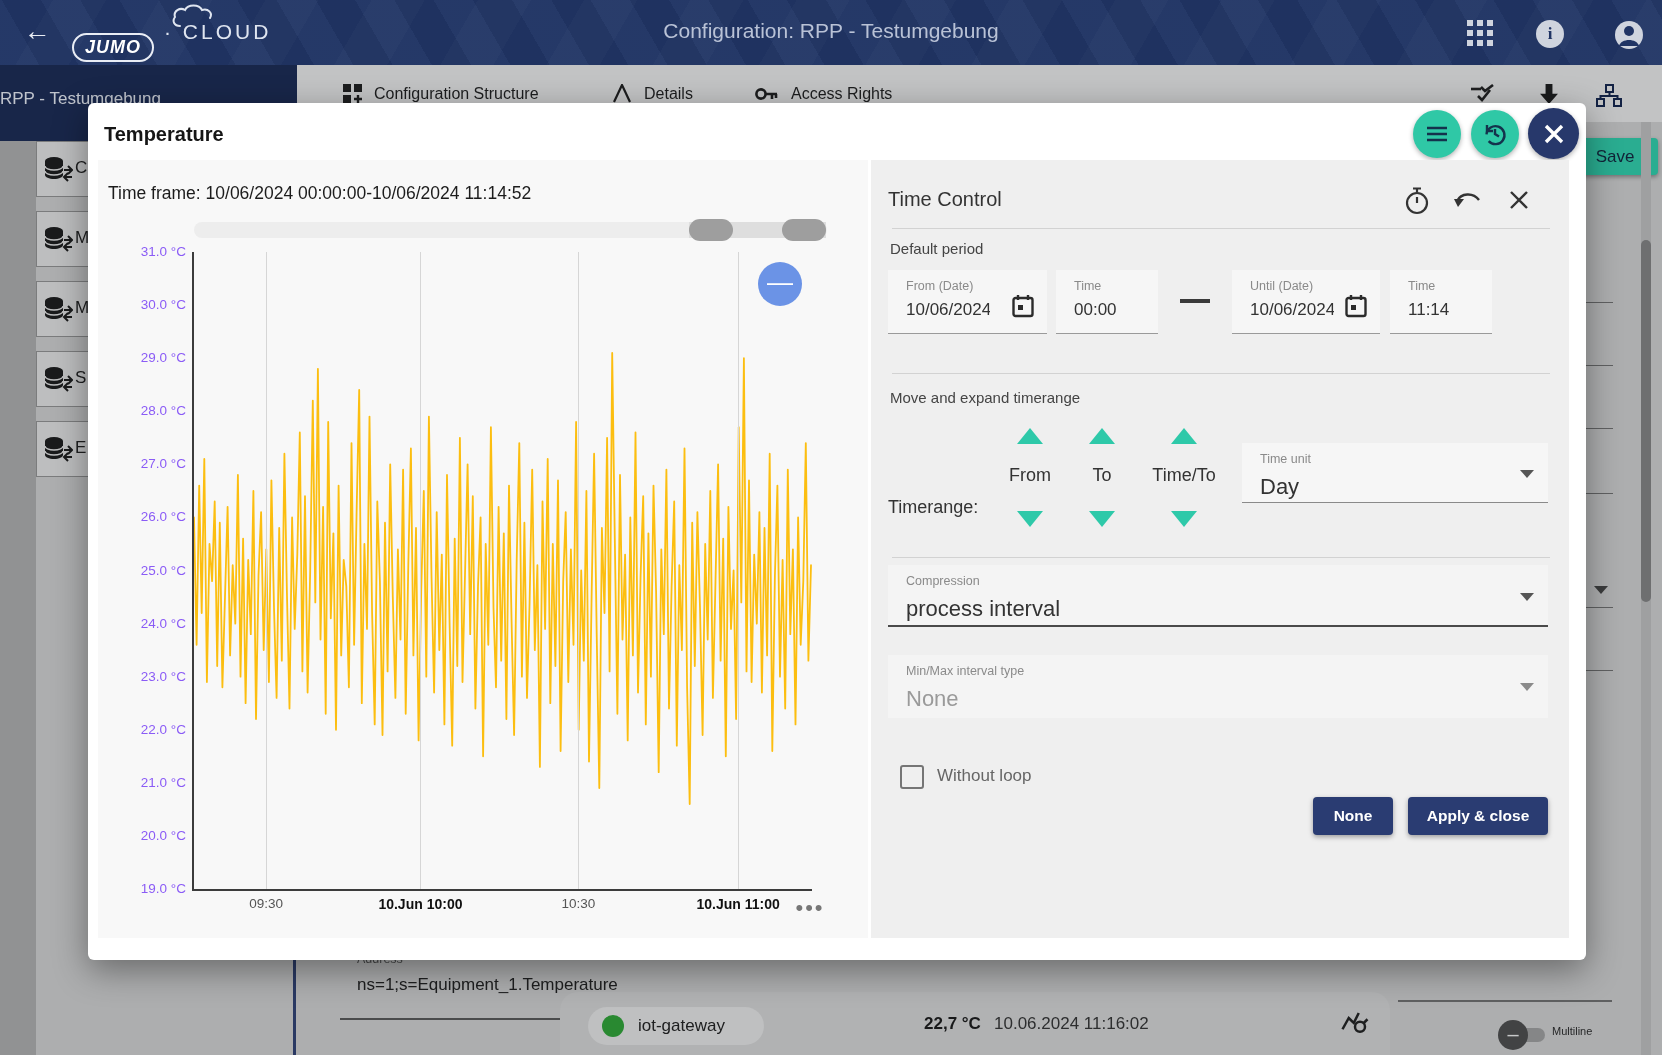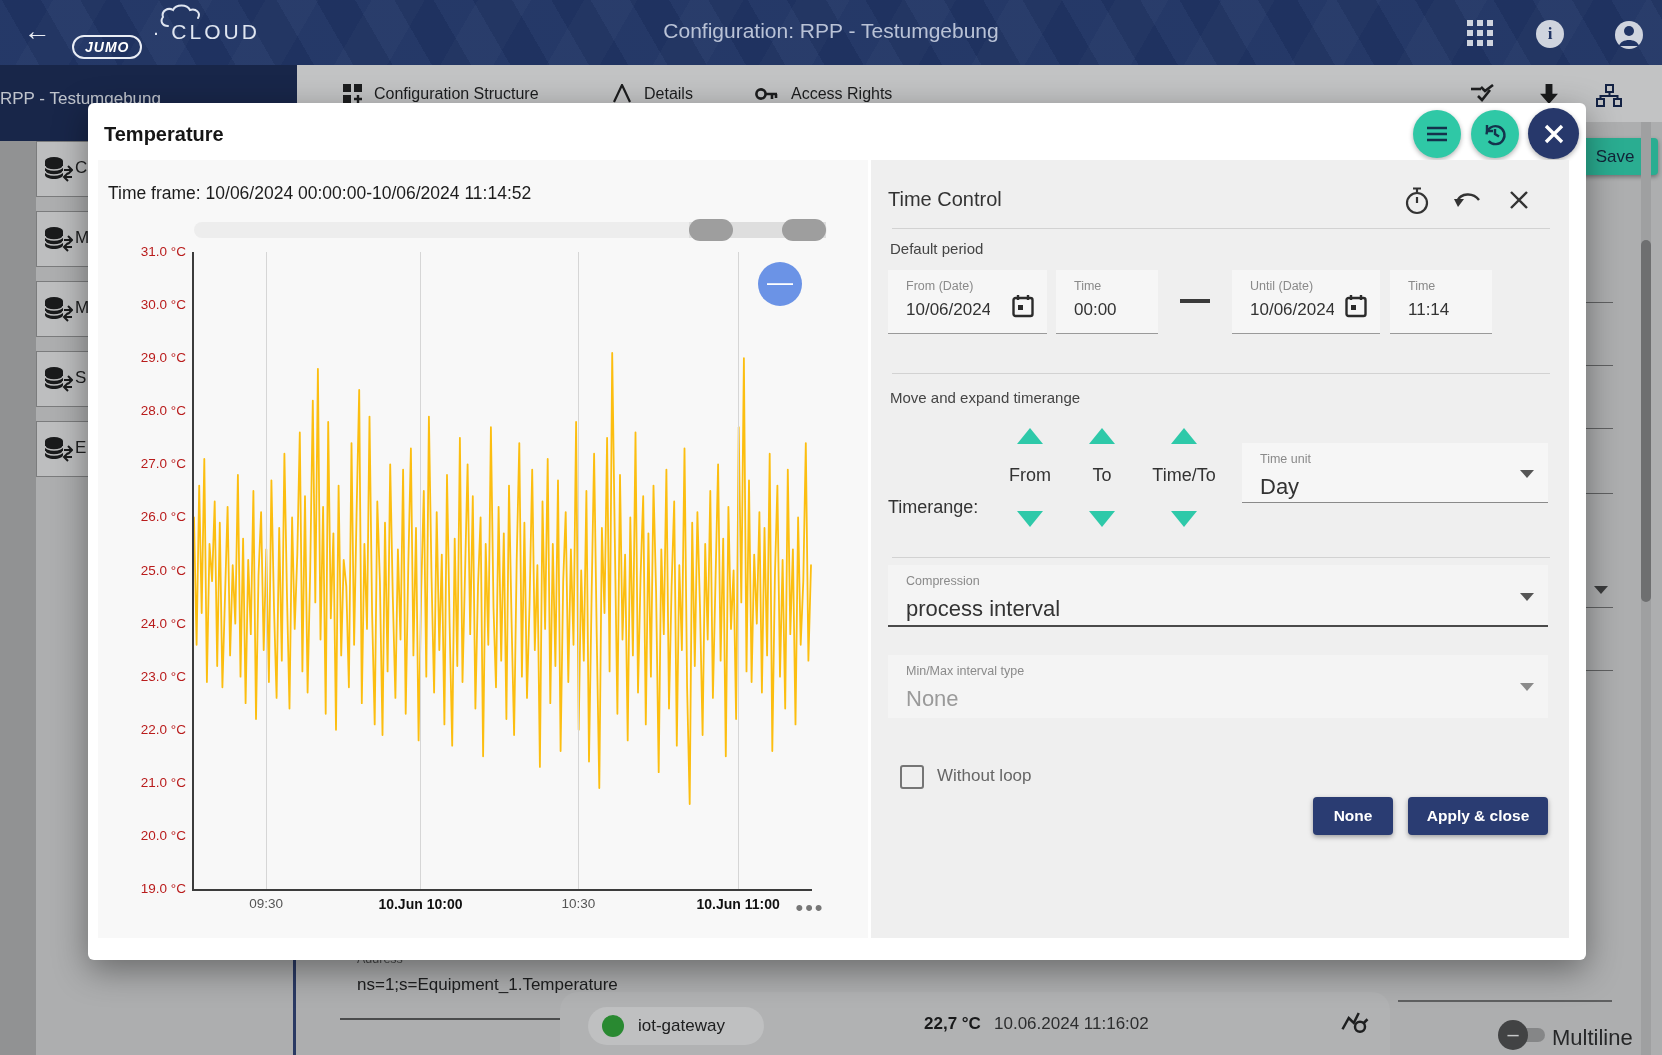--- a/index.html
+++ b/index.html
@@ -5,21 +5,21 @@
   html,body{margin:0;padding:0;background:#7e8288;font-family:"Liberation Sans","DejaVu Sans",sans-serif;}
   .screen{position:relative;width:1662px;height:1055px;overflow:hidden;background:#c9c9c9;margin:0 auto;}
   
   .topbar{position:absolute;left:0;top:0;width:1662px;height:65px;z-index:20;
     background:#203464;
     background-image:repeating-linear-gradient(60deg,rgba(255,255,255,0.025) 0 34px,rgba(0,0,0,0.04) 34px 68px),
                      repeating-linear-gradient(-60deg,rgba(255,255,255,0.02) 0 46px,rgba(0,0,0,0) 46px 92px);}
   .topbar-title{position:absolute;left:0;right:0;top:19px;text-align:center;color:#b9c2d6;font-size:21px;}
   .back-arrow{position:absolute;left:22px;top:16px;width:30px;height:30px;color:#e9edf5;font-size:27px;line-height:30px;text-align:center;cursor:pointer;}
   .logo-wrap{position:absolute;left:72px;top:12px;height:40px;display:flex;align-items:center;}
-  .jumo-pill{border:2.5px solid #e9edf5;border-radius:15px;padding:2px 11px;color:#fff;font-weight:bold;font-style:italic;font-size:14px;letter-spacing:1px;margin-top:30px;}
+  .jumo-pill{border:2.5px solid #e9edf5;border-radius:15px;padding:2px 11px;color:#fff;font-weight:bold;font-style:italic;font-size:18px;letter-spacing:1px;margin-top:30px;}
   .cloud-txt{margin-left:10px;color:#dfe5f0;font-size:21px;letter-spacing:3px;position:relative;}
   .cloud-svg{position:absolute;left:8px;top:-16px;}
   .tb-icon{position:absolute;top:20px;width:26px;height:26px;}
   .circle-icon{border-radius:50%;background:#cfd4de;color:#203464;font-weight:bold;text-align:center;}
   
   .tabbar{position:absolute;left:297px;top:65px;width:1365px;height:57px;background:#e2e2e2;z-index:1;}
   .tab{position:absolute;top:0;height:57px;display:flex;align-items:center;gap:12px;color:#1f1f1f;font-size:16px;cursor:pointer;}
   .sb-header{position:absolute;left:0;top:65px;width:297px;height:76px;background:#1b2a52;z-index:1;}
   .sb-header span{position:absolute;left:0;right:0;top:24px;text-align:left;color:#dfe3ec;font-size:17px;}
   .sb-strip{position:absolute;left:0;top:141px;width:36px;height:914px;background:#a8a8a8;z-index:1;}
@@ -39,36 +39,36 @@
   .addr-line{position:absolute;left:340px;top:1018px;width:310px;height:1.5px;background:#555;z-index:1;}
   .bot-container{position:absolute;left:560px;top:992px;width:830px;height:63px;background:#cecece;border-radius:18px 18px 0 0;z-index:1;}
   .gw-chip{position:absolute;left:28px;top:15px;width:176px;height:38px;background:#dedede;border-radius:19px;display:flex;align-items:center;gap:14px;padding-left:14px;box-sizing:border-box;cursor:pointer;}
   .gw-dot{width:22px;height:22px;border-radius:50%;background:#2e9e36;}
   .gw-lbl{font-size:17px;color:#222;}
   .cur-val{position:absolute;left:364px;top:22px;font-size:17px;font-weight:bold;color:#1a1a1a;}
   .cur-ts{position:absolute;left:434px;top:22px;font-size:17px;color:#333;}
   .bot-divider{position:absolute;left:1398px;top:1000px;width:214px;height:1.5px;background:#6e6e6e;z-index:1;}
   .toggle-track{position:absolute;left:1505px;top:1028px;width:40px;height:14px;border-radius:7px;background:#9b9b9b;z-index:1;cursor:pointer;}
   .toggle-knob{position:absolute;left:1498px;top:1020px;width:30px;height:30px;border-radius:50%;background:#4c4c4c;z-index:2;color:#e8e8e8;text-align:center;line-height:28px;font-size:20px;cursor:pointer;}
-  .toggle-lbl{position:absolute;left:1552px;top:1025px;font-size:22px;color:#2b2b2b;z-index:1;}
+  .toggle-lbl{position:absolute;left:1552px;top:1025px;font-size:11px;color:#2b2b2b;z-index:1;}
   
   .dim{position:absolute;left:0;top:65px;width:1662px;height:990px;background:rgba(15,18,24,0.15);z-index:5;}
   
   .modal{position:absolute;left:88px;top:103px;width:1498px;height:857px;background:#fff;border-radius:6px;box-shadow:0 10px 34px rgba(0,0,0,0.4);z-index:10;}
   .modal-title{position:absolute;left:16px;top:20px;font-size:20px;font-weight:bold;color:#161616;}
   .mcircle{position:absolute;border-radius:50%;cursor:pointer;display:flex;align-items:center;justify-content:center;box-shadow:0 2px 5px rgba(0,0,0,0.3);}
   .chart-panel{position:absolute;left:10px;top:57px;width:770px;height:778px;background:#f8f8f8;}
   .tc-panel{position:absolute;left:783px;top:57px;width:698px;height:778px;background:#efefef;}
   .timeframe{position:absolute;left:20px;top:80px;font-size:17.5px;color:#1c1c1c;}
   .slider-track{position:absolute;left:106px;top:119px;width:633px;height:16px;border-radius:8px;background:#ededed;}
   .slider-mid{position:absolute;left:601px;top:119px;width:137px;height:16px;background:#dedede;}
   .slider-handle{position:absolute;top:116px;width:44px;height:22px;border-radius:11px;background:#9e9e9e;cursor:pointer;}
   .yaxis{position:absolute;left:104px;top:149px;width:2px;height:638px;background:#3c3c3c;}
   .xaxis{position:absolute;left:104px;top:786px;width:620px;height:2px;background:#3c3c3c;}
-  .ytick{position:absolute;left:18px;width:80px;text-align:right;font-size:13.5px;color:#b91c1c;}
+  .ytick{position:absolute;left:18px;width:80px;text-align:right;font-size:13.5px;color:#8b5cf6;}
   .xtick{position:absolute;width:150px;text-align:center;font-size:13.5px;color:#555;top:793px;}
   .xtick.bold{font-weight:bold;color:#111;font-size:14px;}
   .gridline{position:absolute;top:149px;width:1px;height:637px;background:#d6d6d6;}
   .zoom-out-btn{position:absolute;left:670px;top:159px;width:44px;height:44px;border-radius:50%;background:#6b93e6;color:#fff;text-align:center;line-height:40px;font-size:26px;cursor:pointer;}
   .more-dots{position:absolute;left:700px;top:792px;width:44px;height:24px;color:#777;font-size:22px;letter-spacing:2px;text-align:center;cursor:pointer;}
   
   .tc-title{position:absolute;left:800px;top:85px;font-size:20px;color:#333;}
   .tc-icon{position:absolute;cursor:pointer;}
   .tc-div{position:absolute;left:804px;width:658px;height:1px;background:#d2d2d2;}
   .sec-label{position:absolute;left:802px;font-size:15px;color:#444;}

